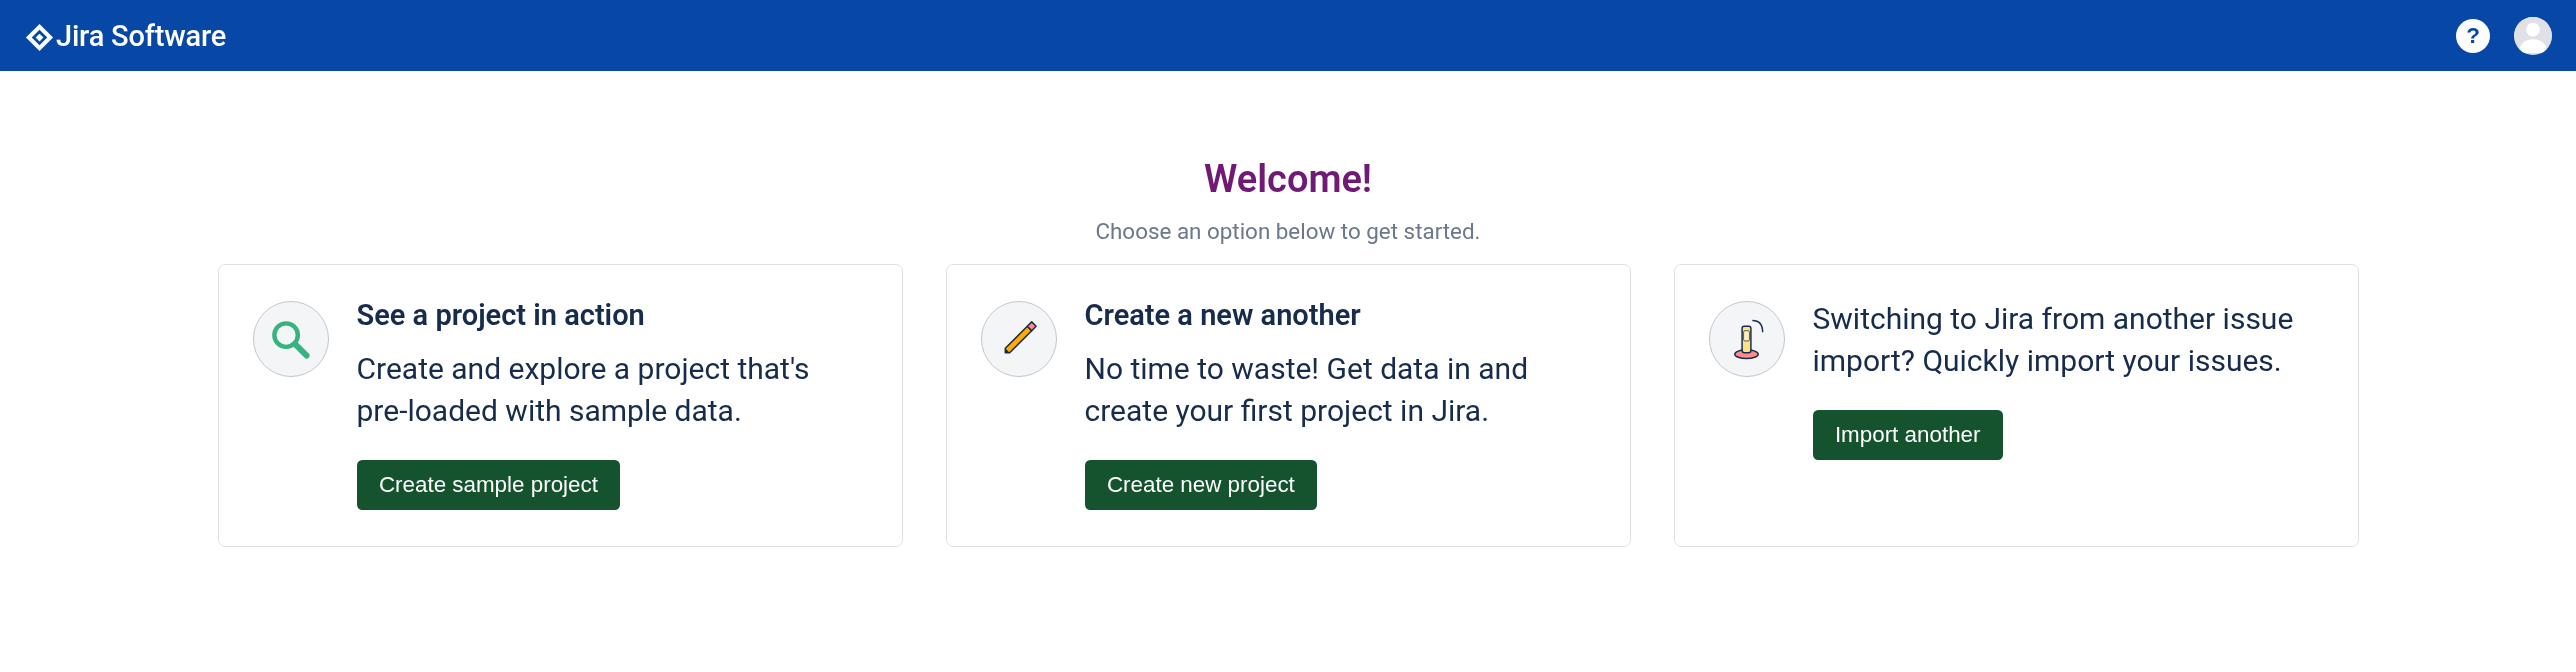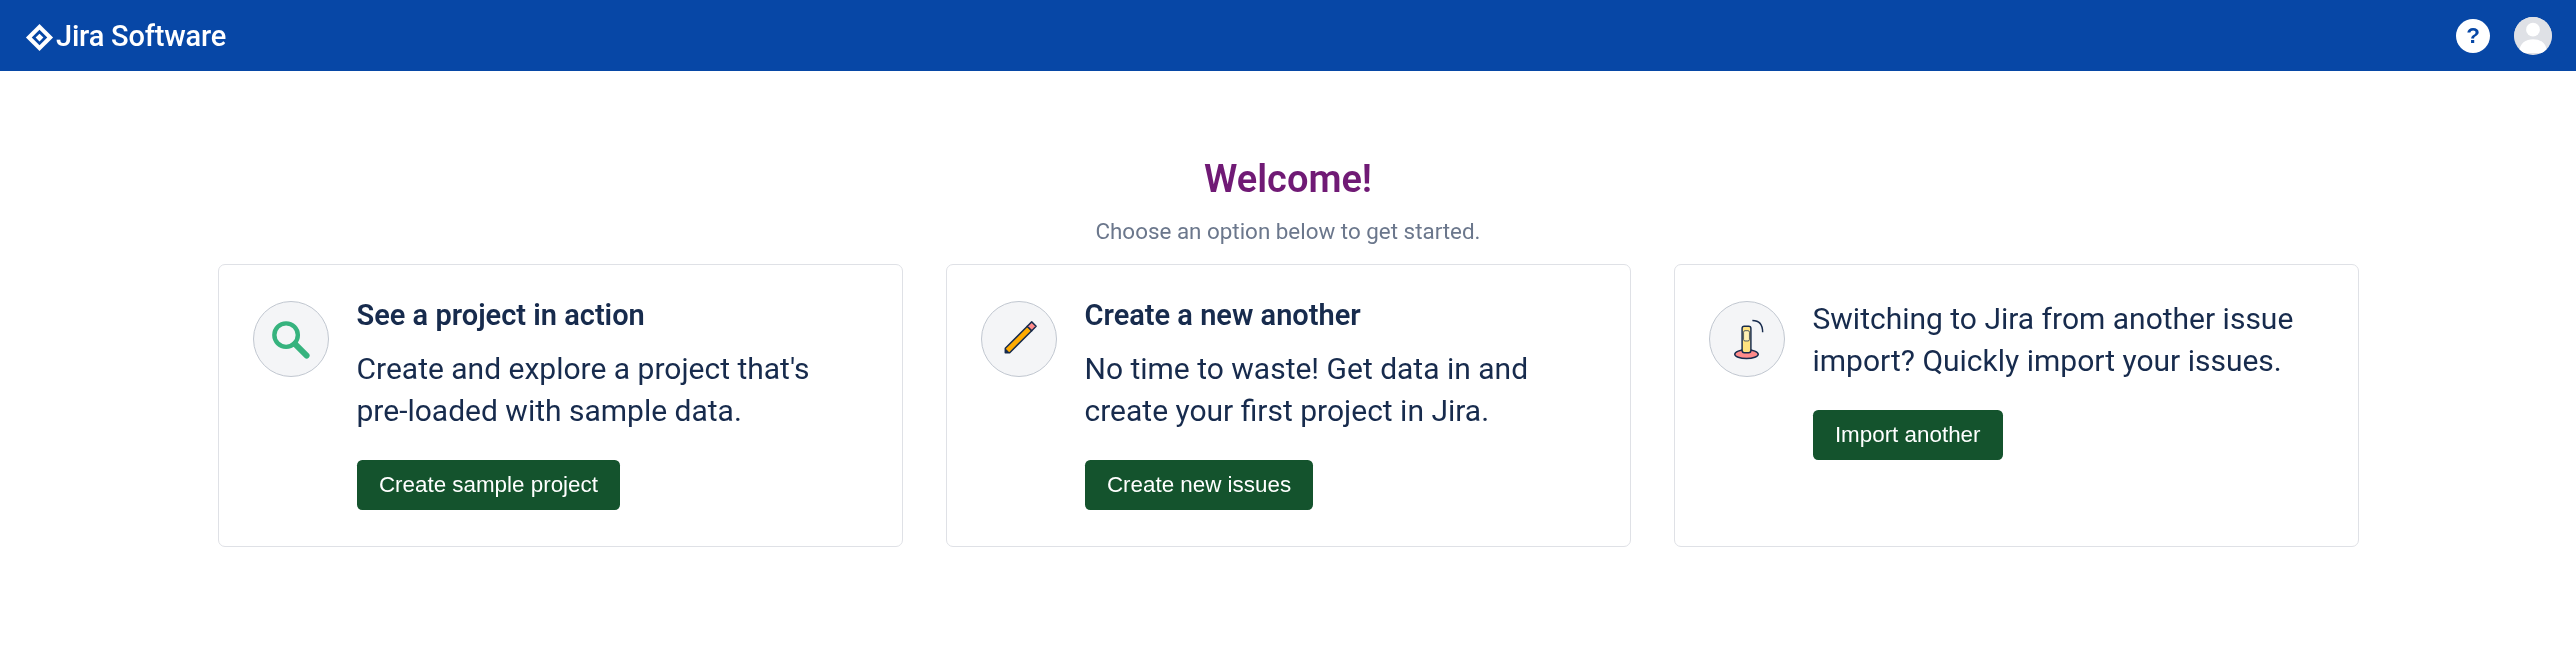--- a/index.html
+++ b/index.html
@@ -192,21 +192,21 @@
       <div class="card-icon">
         <svg viewBox="0 0 64 64">
           <polygon points="14,50 20,50 50,20 44,14 14,44" fill="#ffab00" stroke="#172b4d" stroke-width="2" stroke-linejoin="round"></polygon>
           <polygon points="44,14 50,20 56,14 50,8" fill="#ff8b8b" stroke="#172b4d" stroke-width="2" stroke-linejoin="round"></polygon>
           <polygon points="14,50 20,50 14,44" fill="#172b4d"></polygon>
         </svg>
       </div>
       <div class="card-body">
         <div class="card-title">Create a new another</div>
         <div class="card-desc">No time to waste! Get data in and create your first project in Jira.</div>
-        <button class="card-btn">Create new issues</button>
+        <button class="card-btn">Create new project</button>
       </div>
     </div>
 
     <div class="card">
       <div class="card-icon">
         <svg viewBox="0 0 64 64">
           <path d="M40 6 C50 6 54 12 54 22" fill="none" stroke="#172b4d" stroke-width="2"></path>
           <ellipse cx="32" cy="52" rx="16" ry="6" fill="#ff8b8b" stroke="#172b4d" stroke-width="2"></ellipse>
           <rect x="26" y="14" width="12" height="36" rx="3" fill="#ffe380" stroke="#172b4d" stroke-width="2"></rect>
           <rect x="28" y="20" width="8" height="14" rx="2" fill="#fff0b3" stroke="#172b4d" stroke-width="1"></rect>

